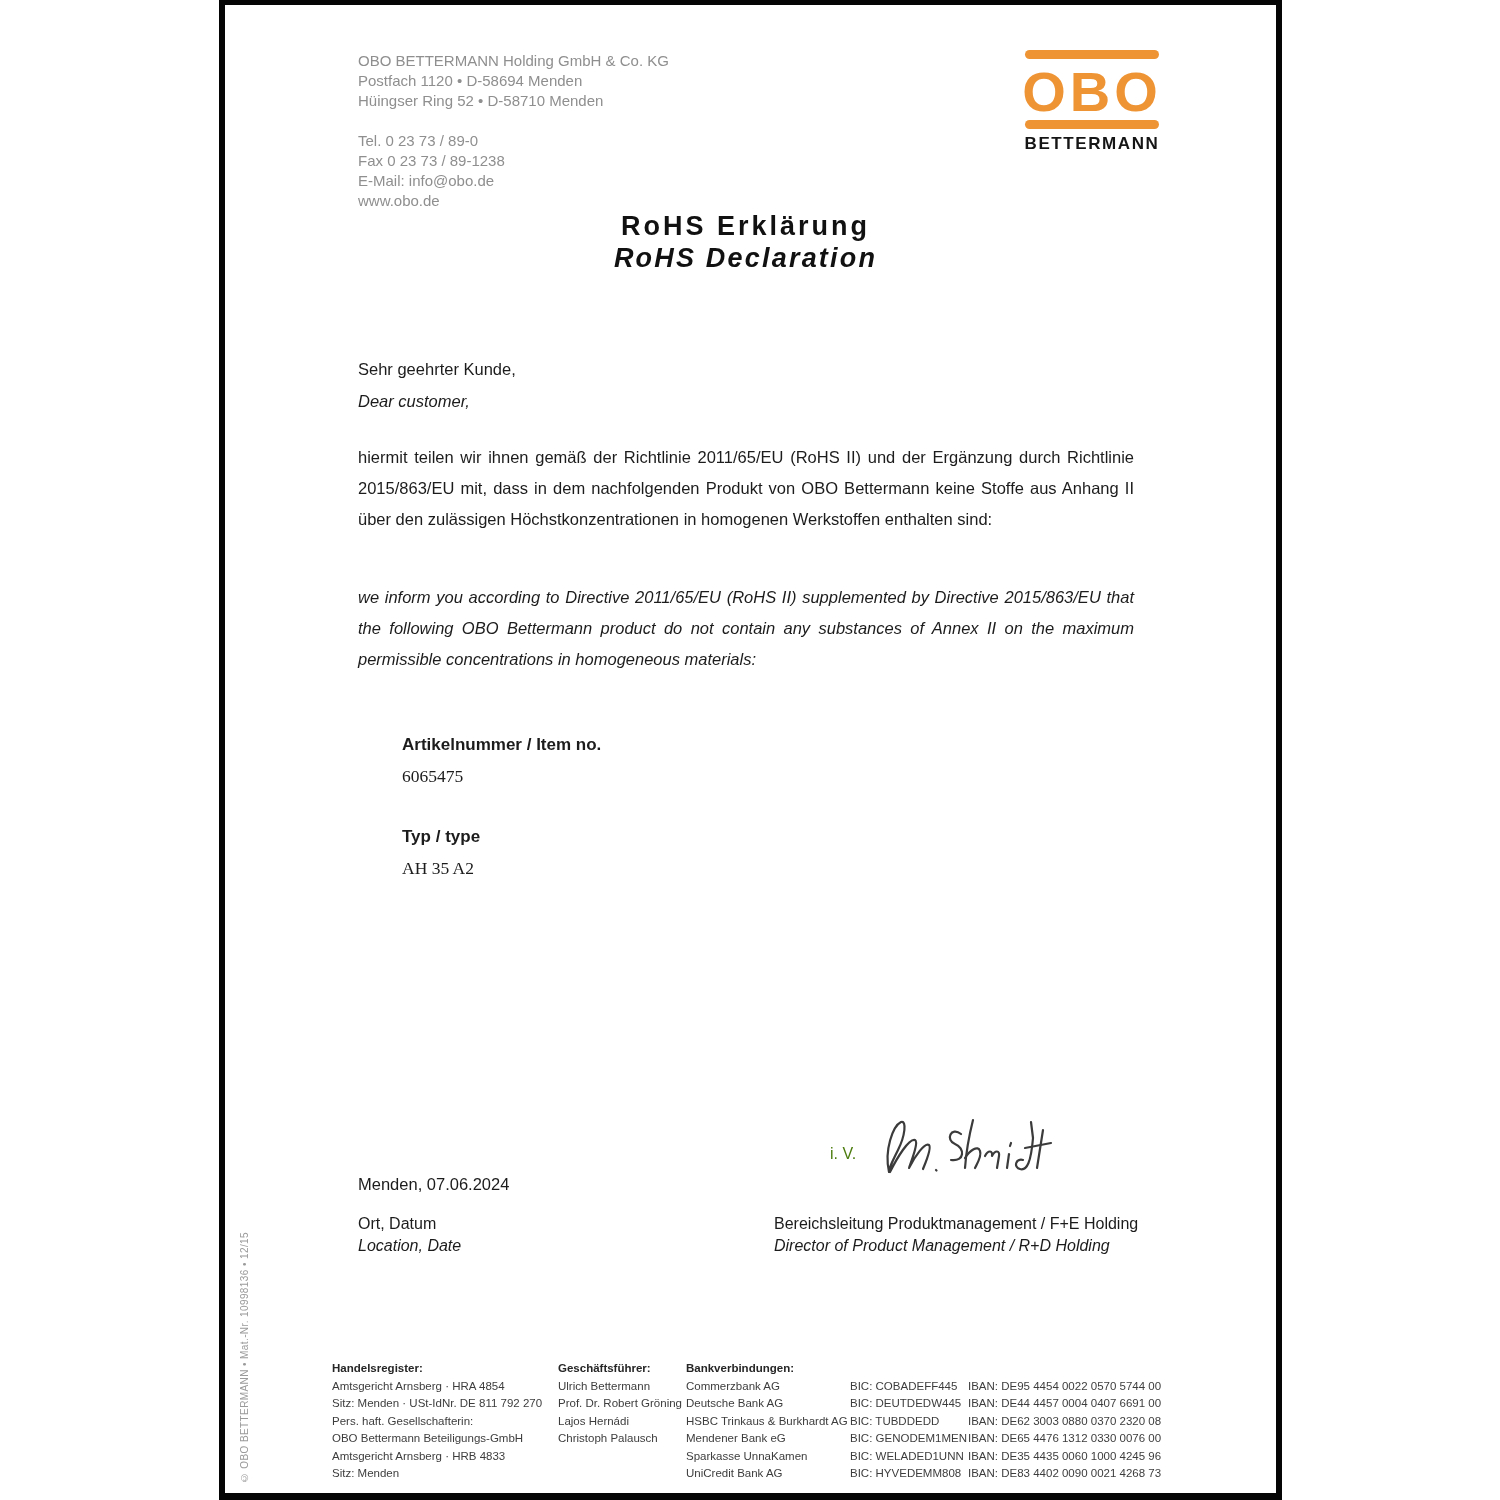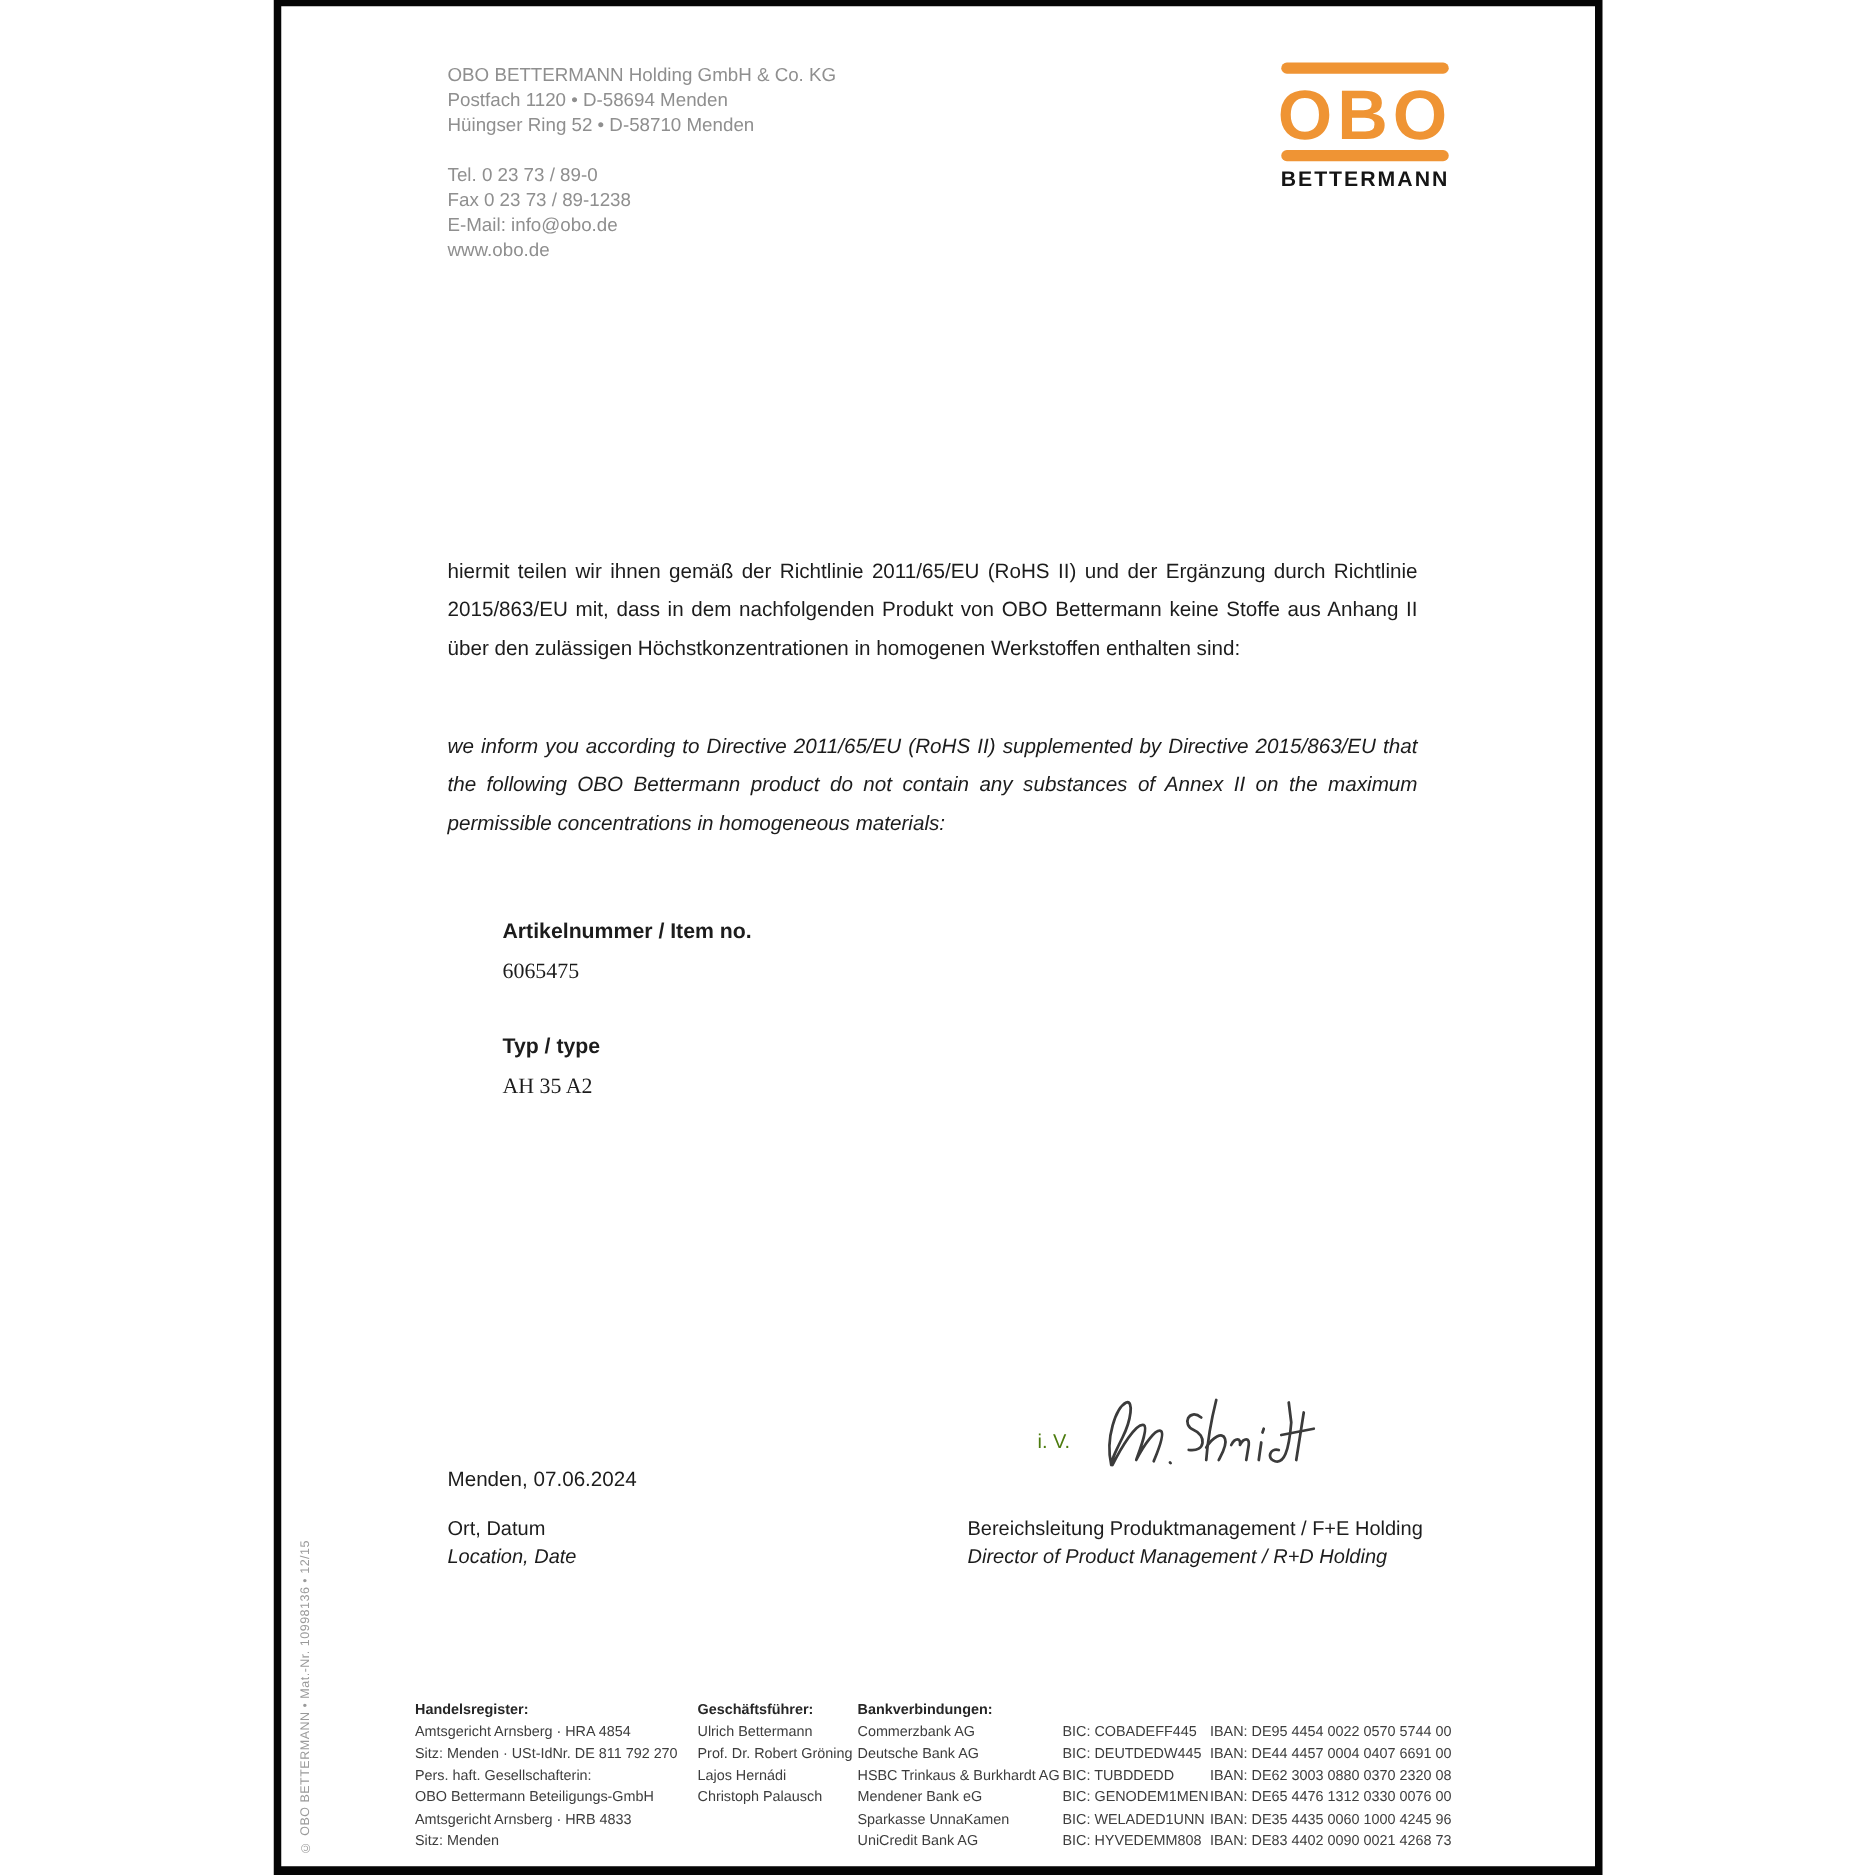--- a/index.html
+++ b/index.html
@@ -81,21 +81,29 @@
     <div>www.obo.de</div>
   </div>
 
   <div class="abs logo">
     <div class="logo-bar"></div>
     <div class="logo-word">OBO</div>
     <div class="logo-bar"></div>
     <div class="logo-sub">BETTERMANN</div>
   </div>
 
+  <div class="abs title">
+    <div class="de">RoHS Erklärung</div>
+    <div class="en">RoHS Declaration</div>
+  </div>
 
+  <div class="abs salutation">
+    <div>Sehr geehrter Kunde,</div>
+    <div class="en">Dear customer,</div>
+  </div>
 
   <div class="abs para para-de">hiermit teilen wir ihnen gemäß der Richtlinie 2011/65/EU (RoHS II) und der Ergänzung durch Richtlinie 2015/863/EU mit, dass in dem nachfolgenden Produkt von OBO Bettermann keine Stoffe aus Anhang II über den zulässigen Höchstkonzentrationen in homogenen Werkstoffen enthalten sind:</div>
   <div class="abs para para-en">we inform you according to Directive 2011/65/EU (RoHS II) supplemented by Directive 2015/863/EU that the following OBO Bettermann product do not contain any substances of Annex II on the maximum permissible concentrations in homogeneous materials:</div>
 
   <div class="abs field field-item">
     <div class="label">Artikelnummer / Item no.</div>
     <div class="value">6065475</div>
   </div>
 
   <div class="abs field field-type">

